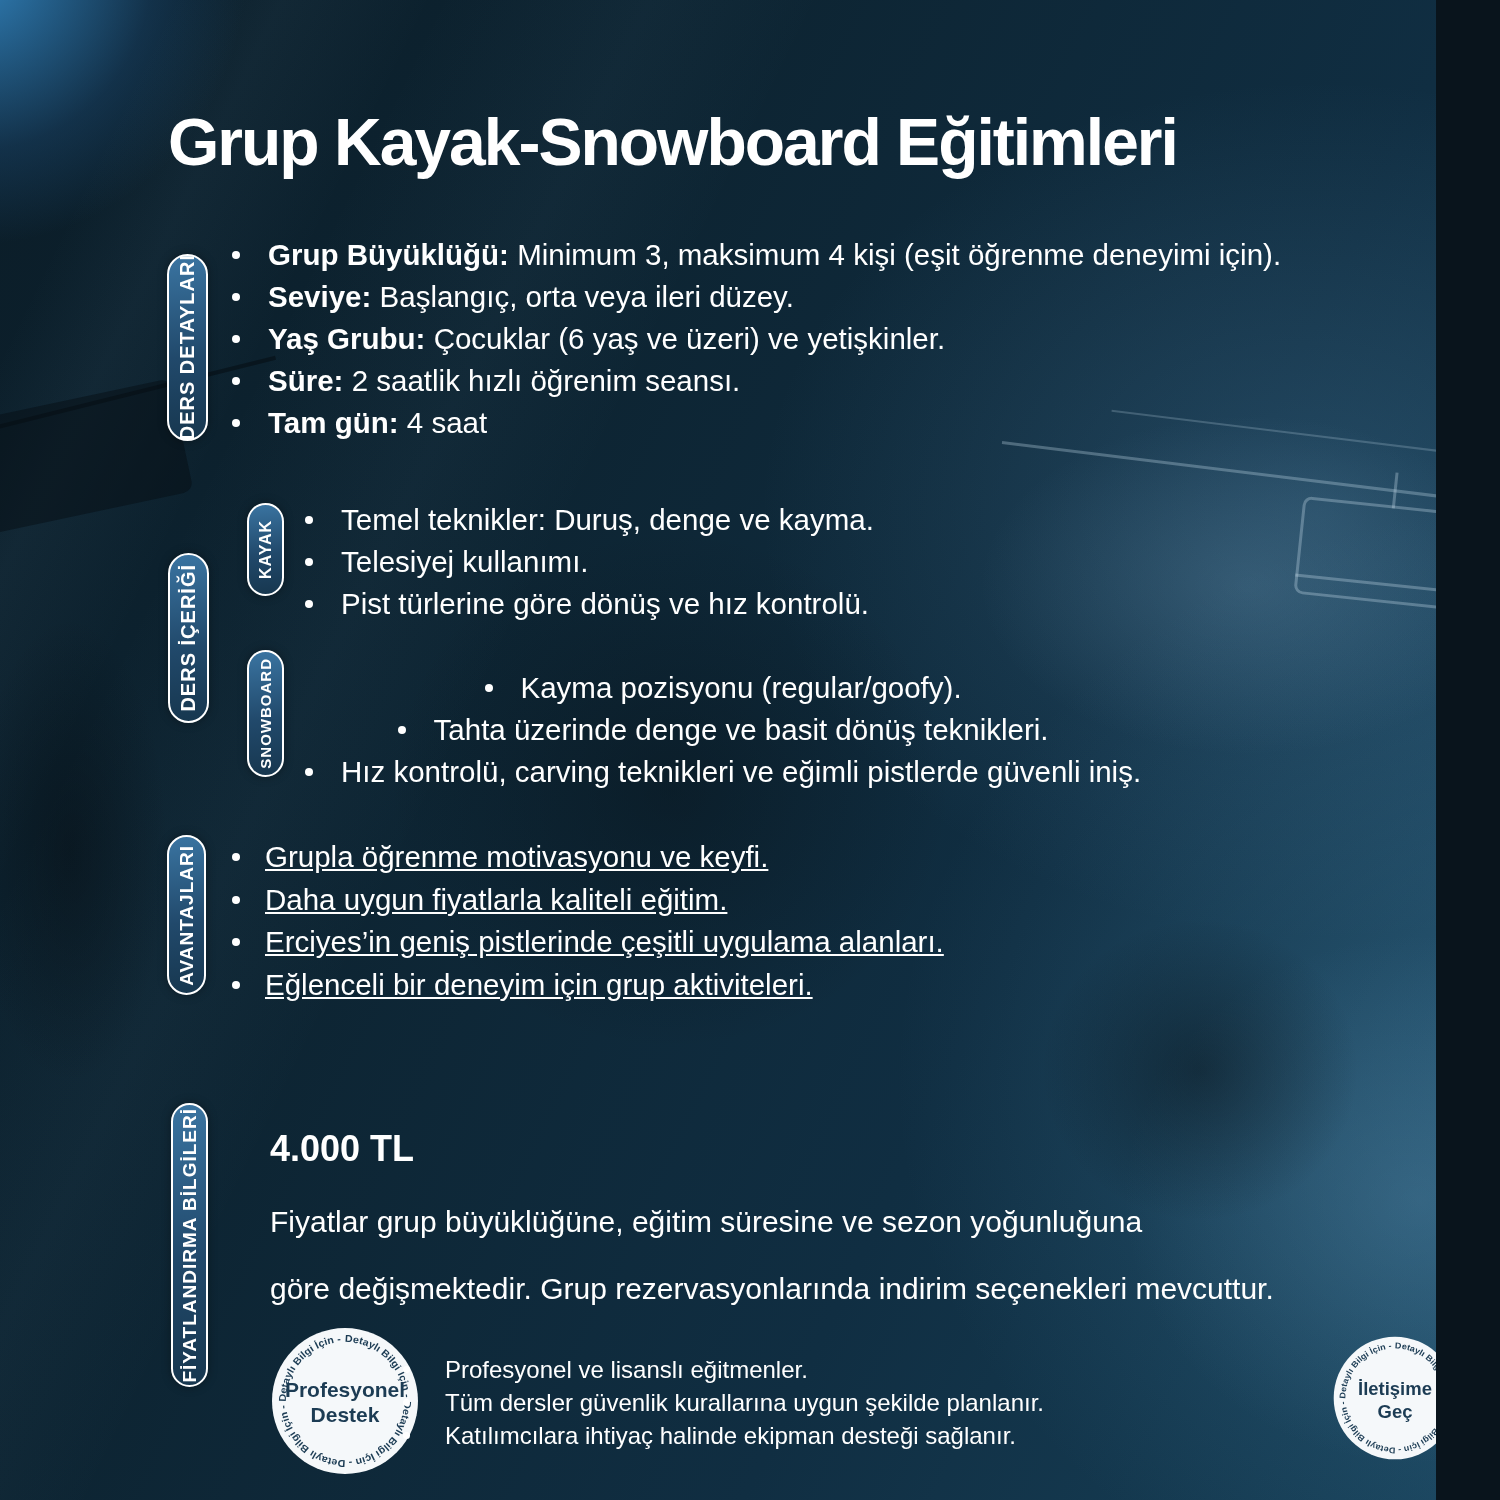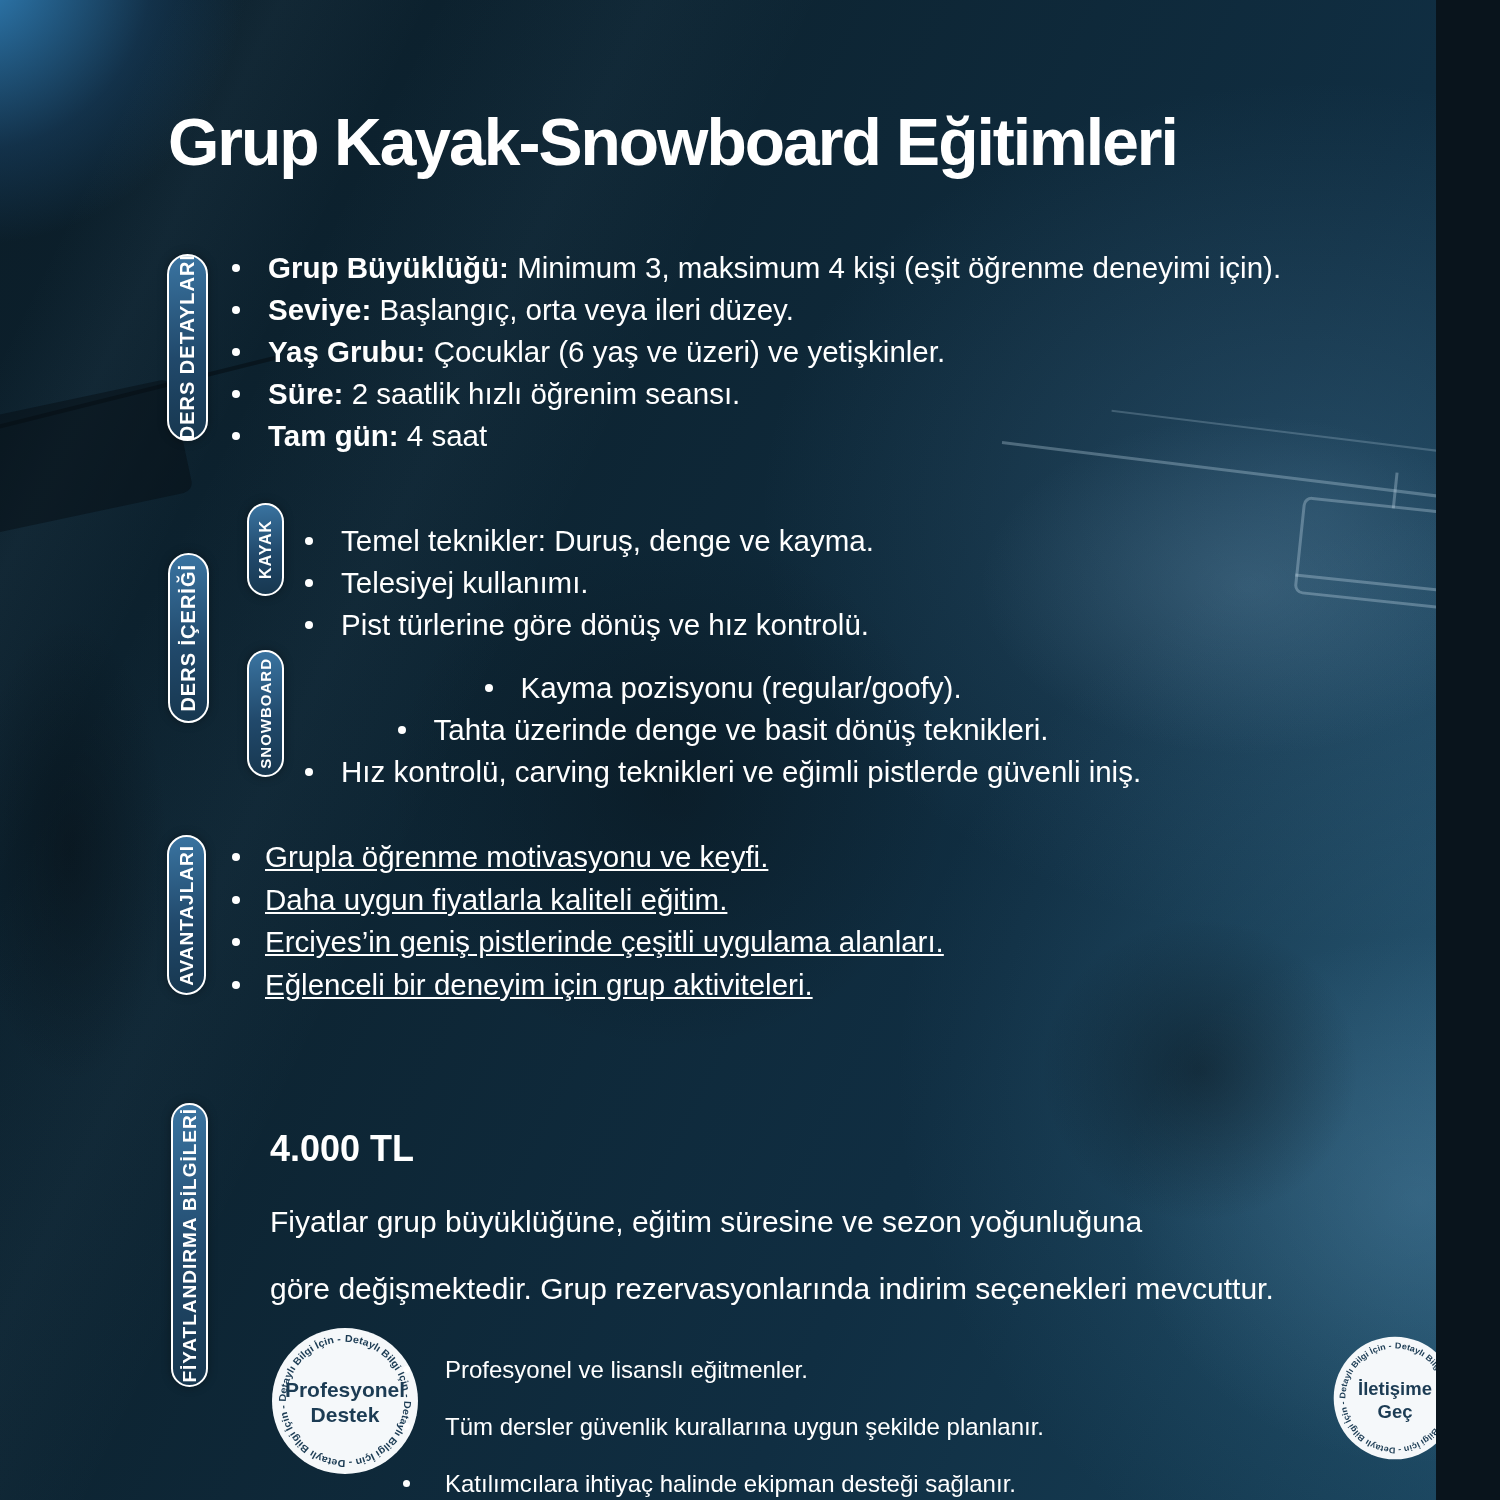--- a/index.html
+++ b/index.html
@@ -54,33 +54,33 @@
   #pill-kayak{left:247px;top:503px;width:37px;height:93px;font-size:16px;}
   #pill-snowboard{left:247px;top:650px;width:37px;height:127px;font-size:15px;}
   #pill-advantages{left:167px;top:835px;width:39px;height:160px;font-size:19px;}
   #pill-pricing{left:171px;top:1103px;width:37px;height:284px;font-size:19px;}
 
   
   .list{position:absolute;display:flex;flex-direction:column;}
   .row{display:flex;align-items:flex-start;white-space:nowrap;}
   .dot{flex:0 0 auto;width:8px;height:8px;border-radius:50%;background:#ffffff;}
   .lead{font-weight:800;margin-right:0.28em;}
-  #list-details{left:232px;top:247px;font-size:29.5px;}
+  #list-details{left:232px;top:234px;font-size:29.5px;}
   #list-details .row{line-height:42px;}
   #list-details .dot{margin:17px 28px 0 0;}
-  #list-kayak{left:305px;top:520px;font-size:29.5px;}
+  #list-kayak{left:305px;top:499px;font-size:29.5px;}
   #list-kayak .row{line-height:42px;}
   #list-kayak .dot{margin:17px 28px 0 0;}
   #list-snowboard{left:305px;top:667px;font-size:29.5px;align-items:center;}
   #list-snowboard .row{line-height:42px;}
   #list-snowboard .dot{margin:17px 28px 0 0;}
   #list-advantages{left:232px;top:836px;font-size:29.5px;}
   #list-advantages .row{line-height:42.5px;text-decoration:underline;}
   #list-advantages .dot{margin:17px 25px 0 0;}
-  #list-footer{left:403px;top:1353px;font-size:24px;gap:24px;}
+  #list-footer{left:403px;top:1353px;font-size:24px;}
   #list-footer .row{line-height:33px;}
   #list-footer .dot{width:7px;height:7px;margin:13px 35px 0 0;}
 
   
   .price{position:absolute;left:270px;top:1128px;font-size:36px;font-weight:800;white-space:nowrap;}
   .price-note{position:absolute;left:270px;top:1176px;font-size:30px;line-height:43px;}
   .price-note div{white-space:nowrap;margin-top:24px;}
 
   
   .badge{position:absolute;}

